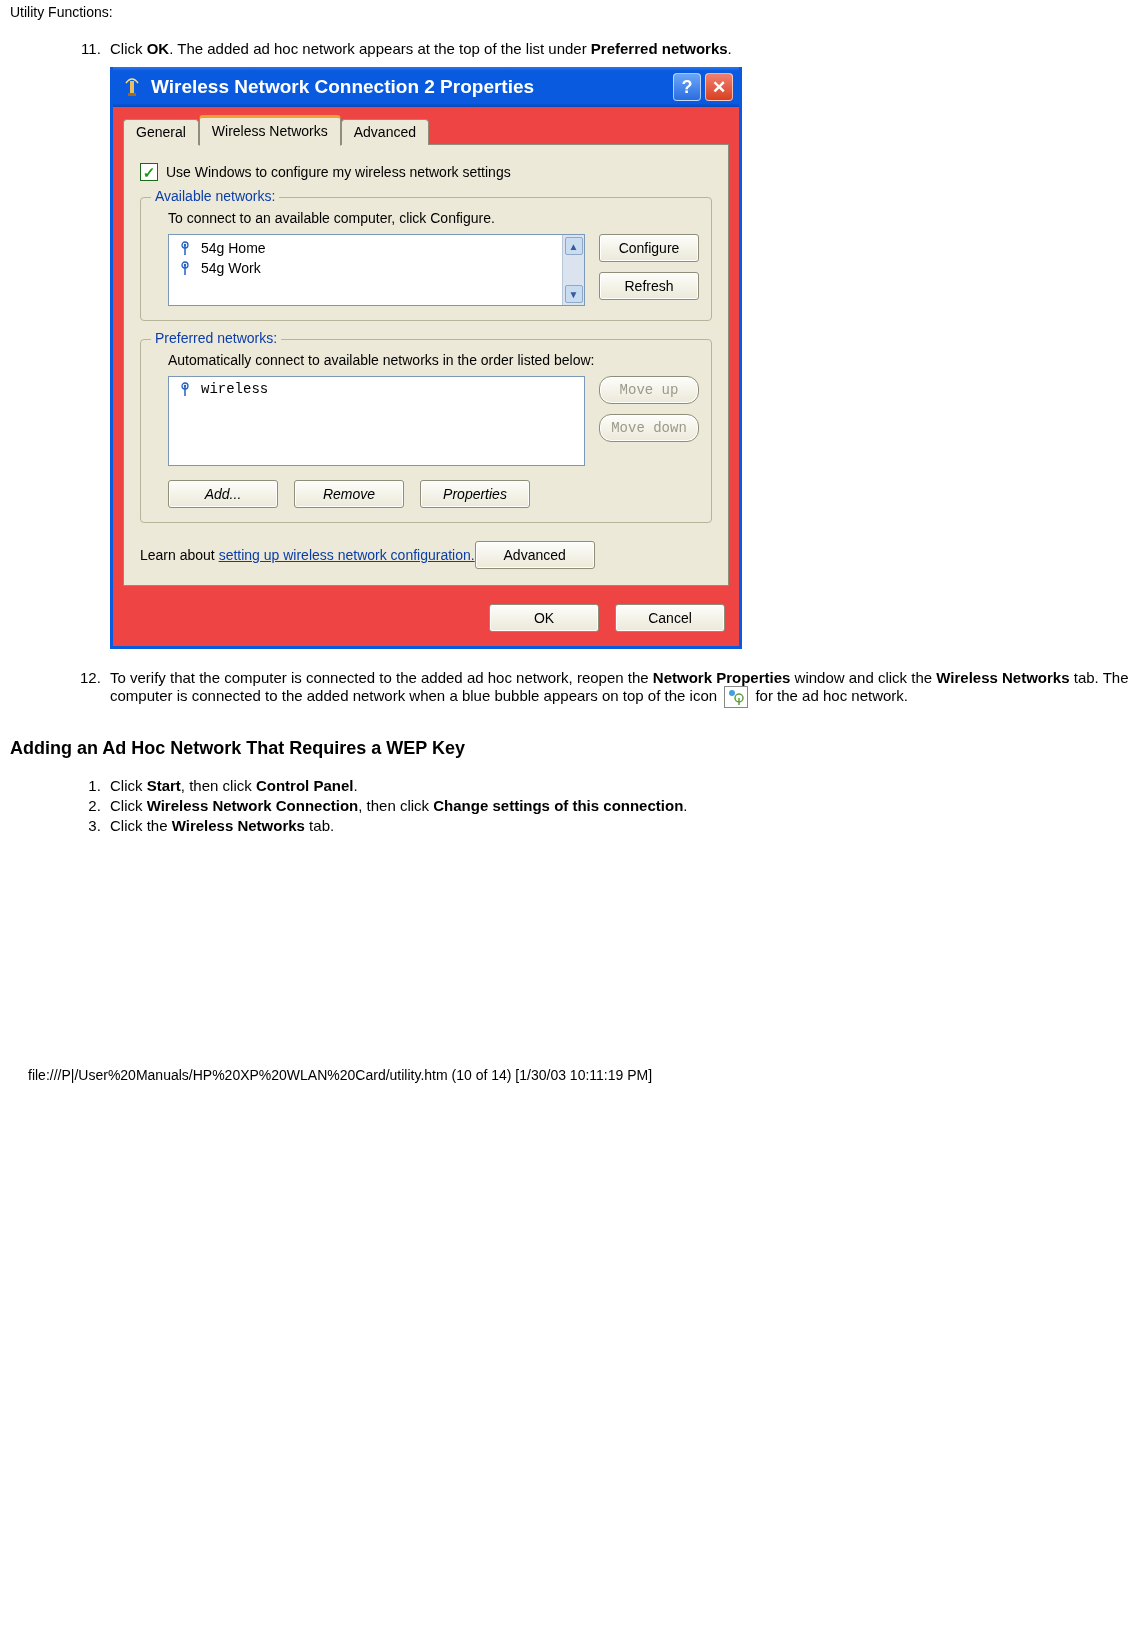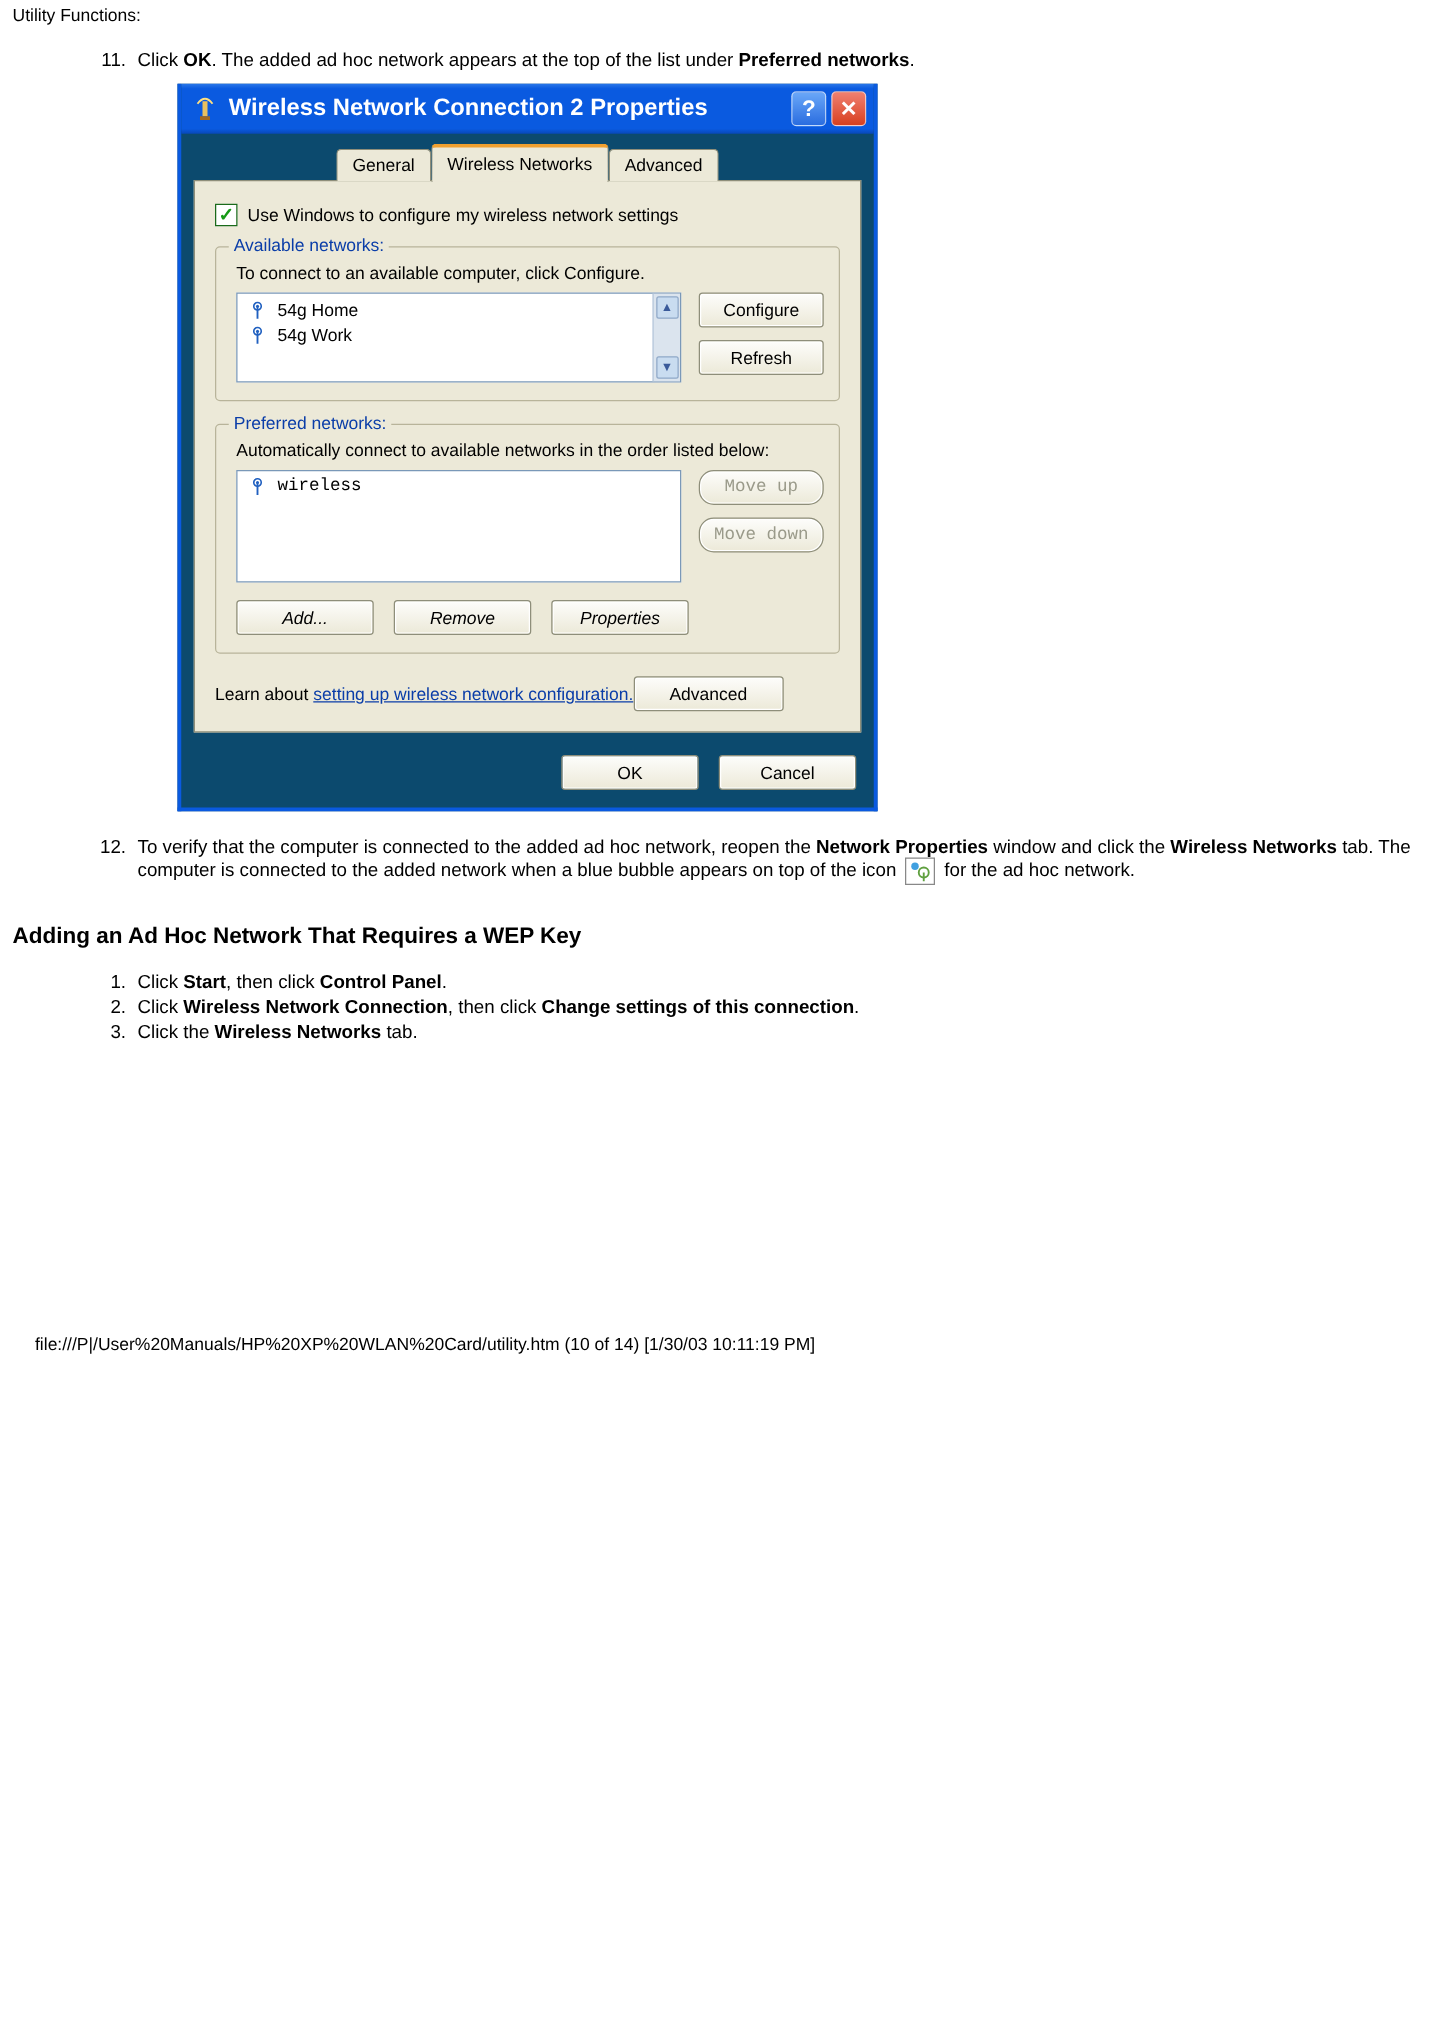--- a/index.html
+++ b/index.html
@@ -27,27 +27,26 @@
     padding-left: 55px;
   }
   ol.main-list > li {
     margin-bottom: 12px;
     padding-left: 5px;
   }
   .dialog-wrap { margin: 10px 0 20px 0; }
 
   
   .xp-dialog {
-    width: 560px;
+    width: 632px;
     border: 3px solid #0a5ae0;
     border-top: none;
-    background: #0c4a6e;
+    background: #ef4444;
     font-family: Tahoma, Arial, sans-serif;
     font-size: 14px;
-    margin-left: 32px;
   }
   .xp-titlebar {
     height: 40px;
     background: linear-gradient(#2a77e8, #0a5ae0 10%, #0a5ae0 90%, #0848b8);
     display: flex;
     align-items: center;
     padding: 0 6px 0 8px;
     color: #fff;
     font-weight: bold;
     font-size: 19px;
@@ -69,21 +68,21 @@
   }
   .tb-help { background: linear-gradient(#6aa7f8,#2a6de0); font-size:18px;}
   .tb-close { background: linear-gradient(#f08070,#d84020); font-size:17px;}
 
   .xp-tabs {
     display:flex;
     padding: 8px 10px 0 10px;
     gap:0;
     align-items:flex-end;
     margin-bottom:-1px;
-    position:relative; z-index:2;justify-content:center;
+    position:relative; z-index:2;
   }
   .xp-tab {
     background:#ece9d8;
     border:1px solid #8e8e7a;
     border-bottom:none;
     border-radius:4px 4px 0 0;
     padding:4px 12px 5px 12px;
     font-size:14px;
     color:#000;
     position:relative;
@@ -108,21 +107,21 @@
 
   .xp-check-row { display:flex; align-items:center; gap:8px; margin-bottom:16px; }
   .xp-check {
     width:18px;height:18px;border:1px solid #1a6a1a;background:#fff;
     display:inline-flex;align-items:center;justify-content:center;color:#179a17;font-weight:bold;font-size:15px;line-height:1;
   }
 
   .xp-group {
     border:1px solid #b8b49a;
     border-radius:4px;
-    padding: 12px 12px 14px 16px;
+    padding: 12px 12px 14px 27px;
     margin-bottom:18px;
     position:relative;
   }
   .xp-group-title {
     position:absolute; top:-10px; left:10px;
     background:#ece9d8;
     color:#0a3da8;
     padding:0 4px;
     font-size:14px;
   }

